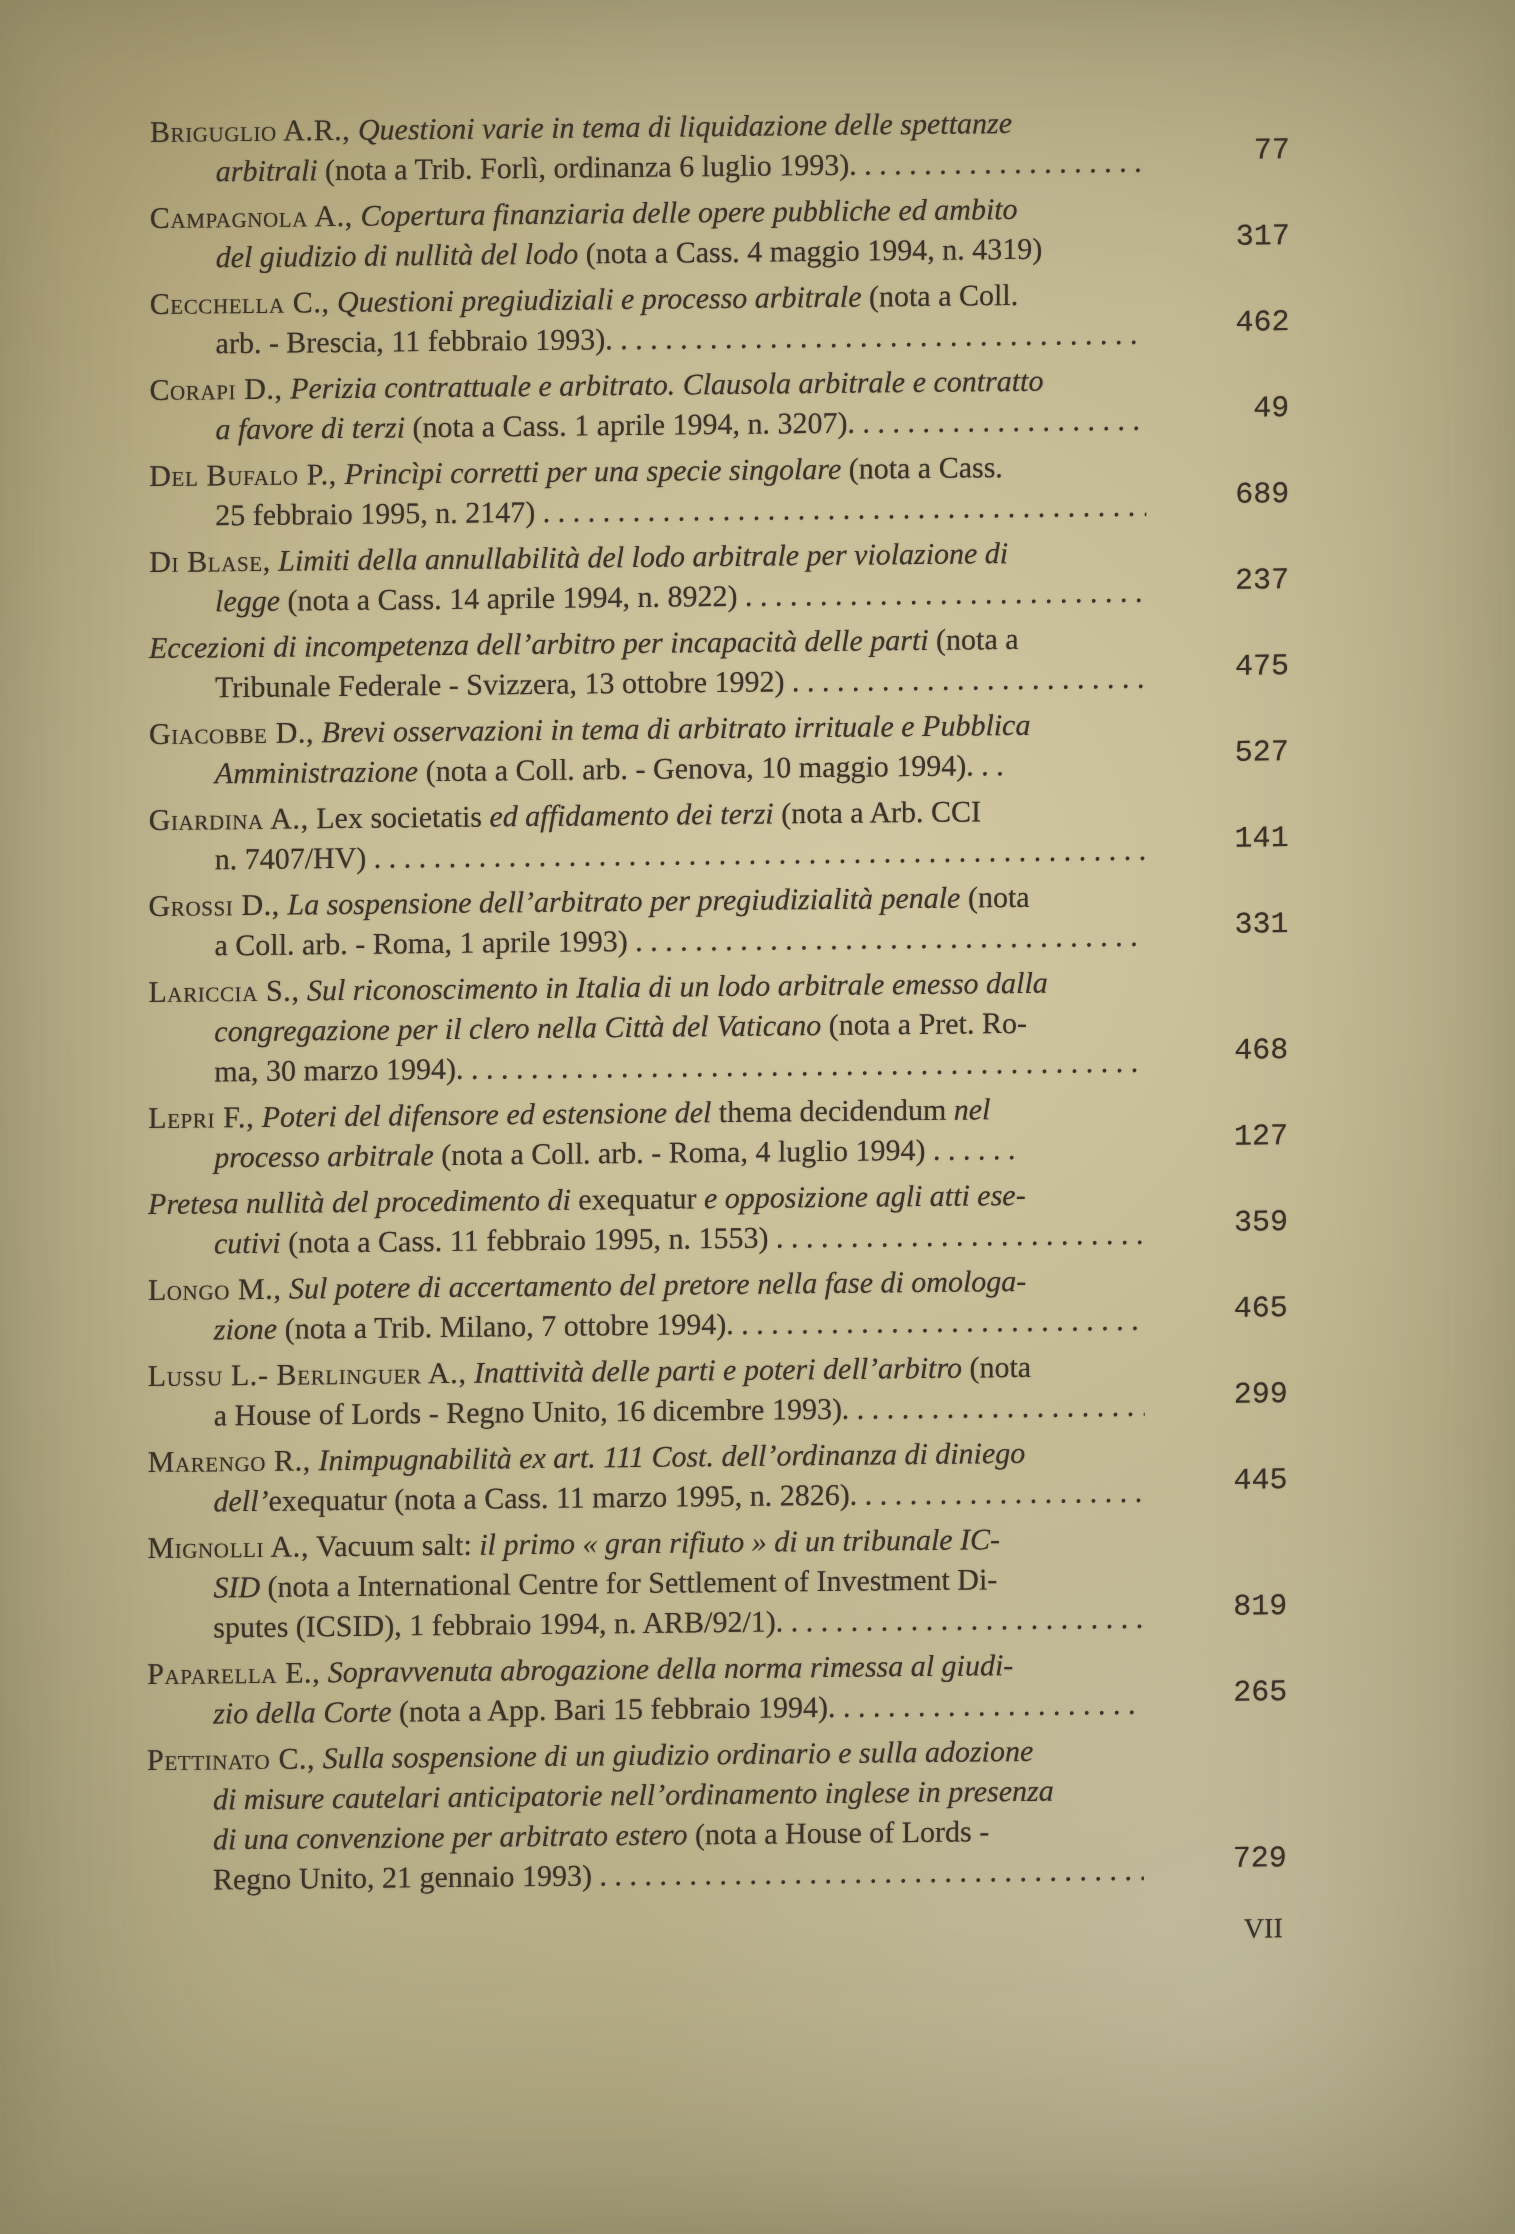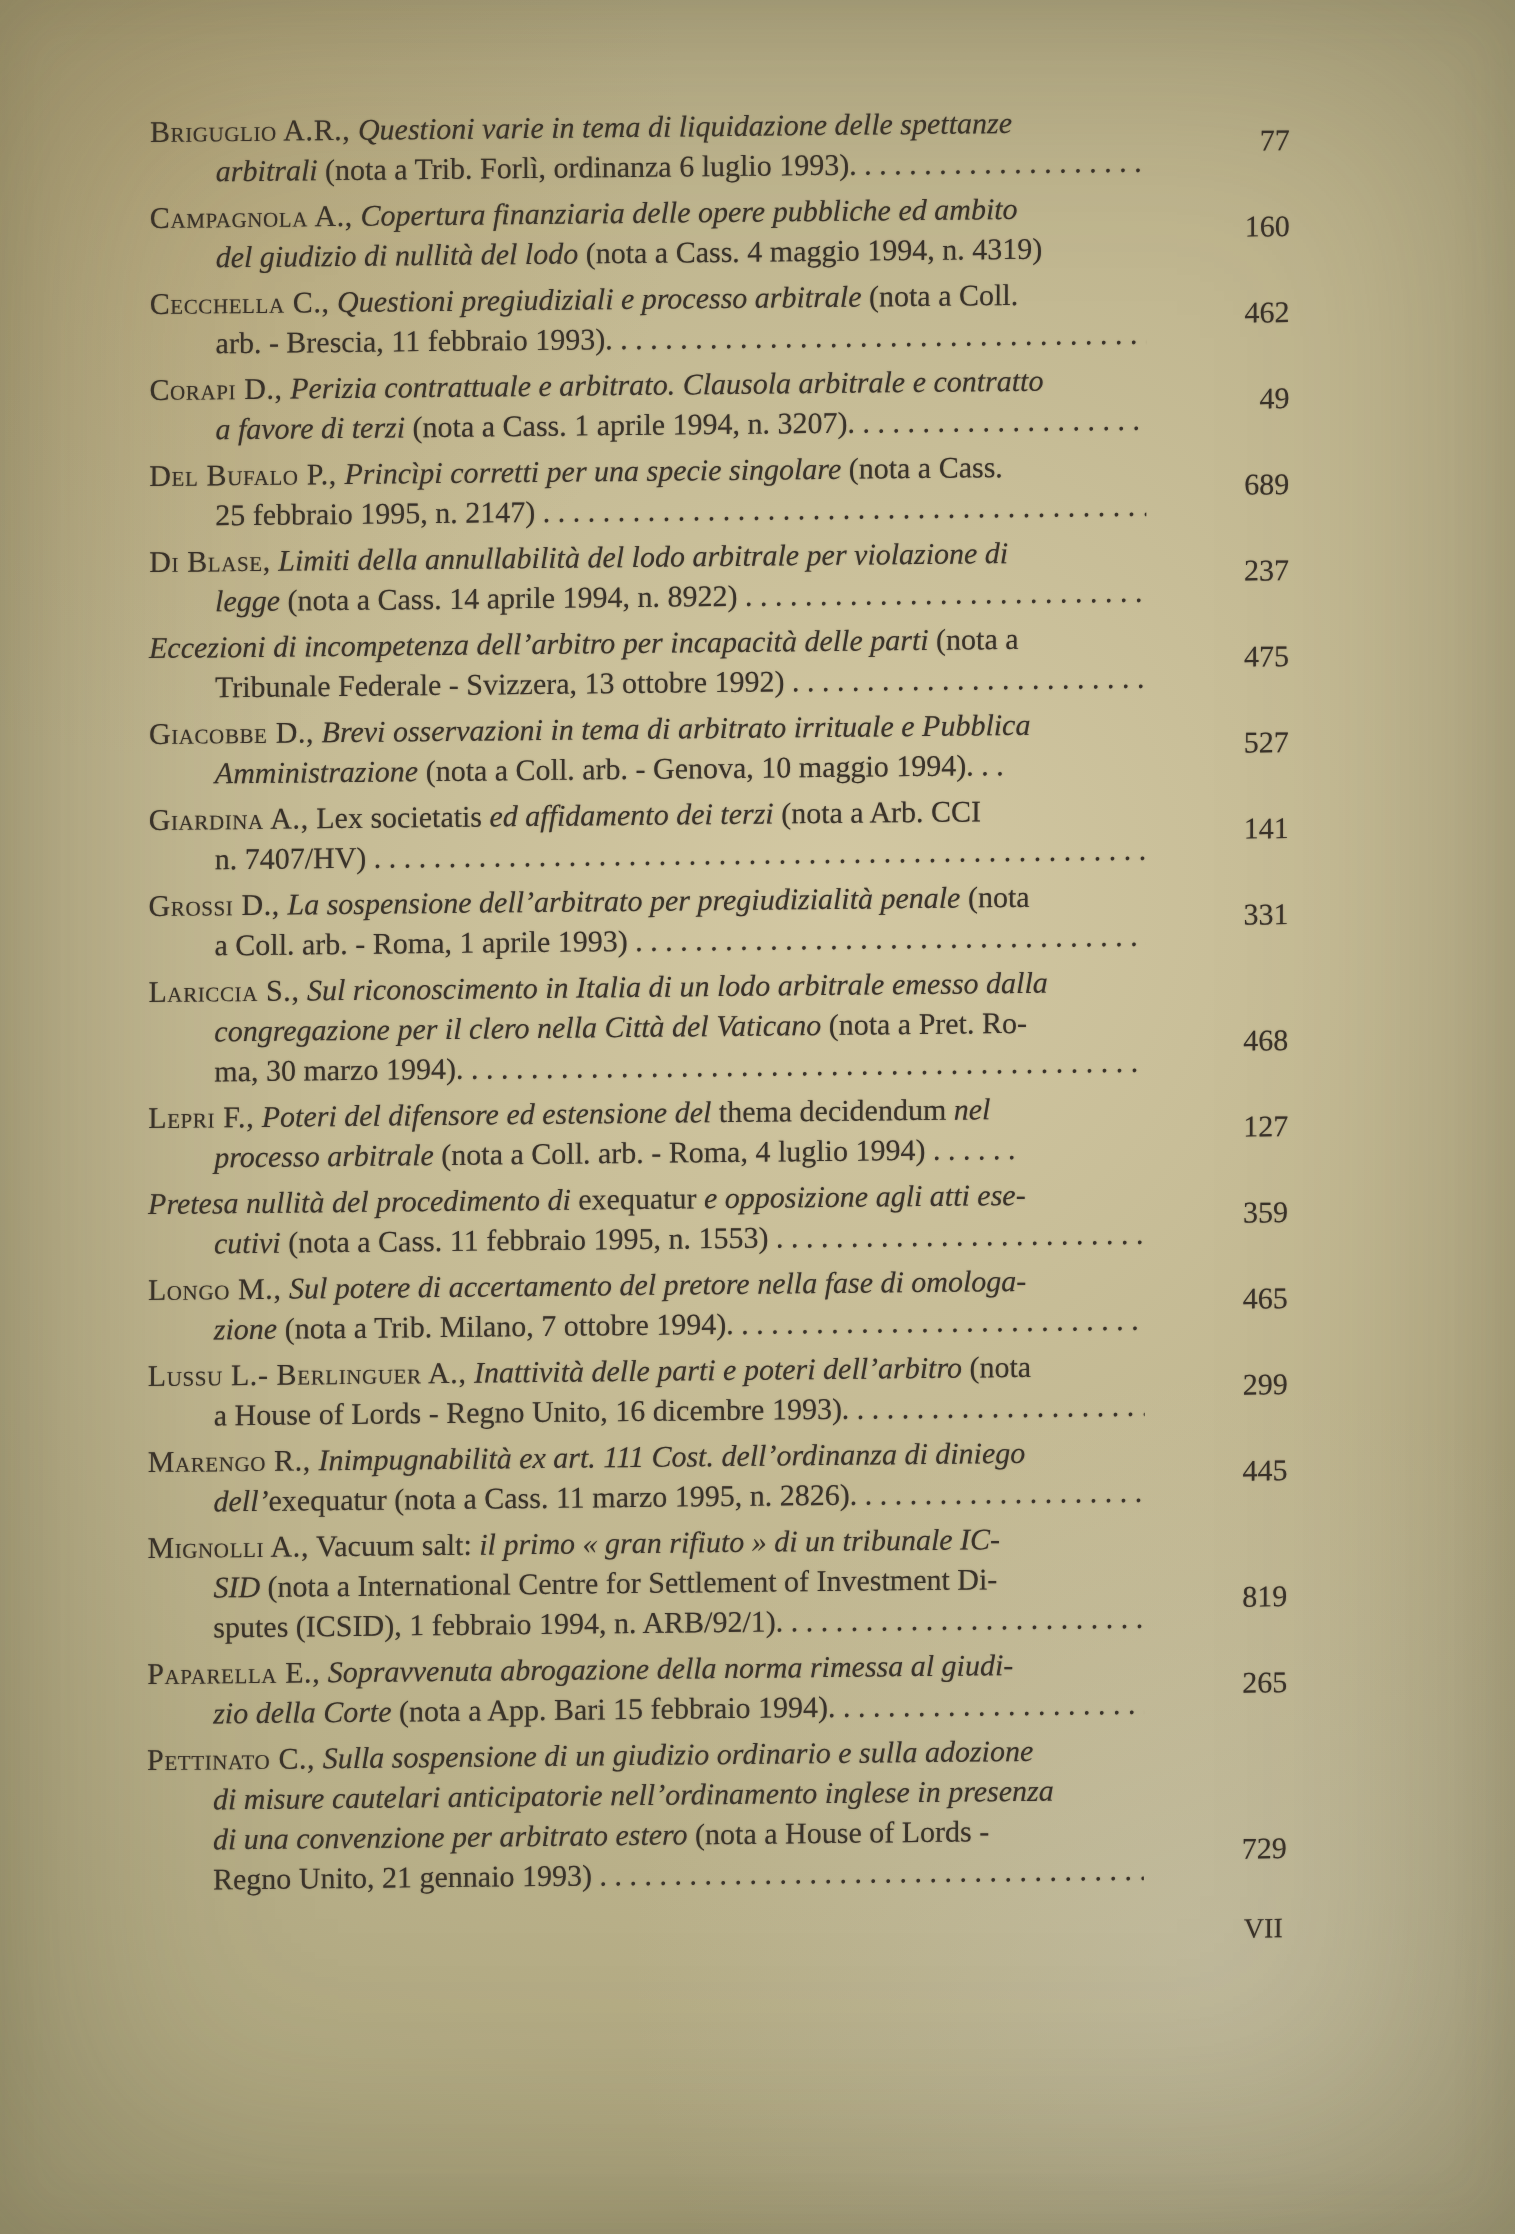--- a/index.html
+++ b/index.html
@@ -34,38 +34,38 @@
   .line.last { display: flex; align-items: baseline; }
   .cont { padding-left: 66px; }
   .seg-a { font-variant: small-caps; letter-spacing: 0.6px; }
   .seg-i { font-style: italic; }
   .seg-r { font-style: normal; }
   .seg-d {
     flex: 1 1 0; min-width: 0; overflow: hidden;
     letter-spacing: 7.5px; margin-right: 88px;
   }
   .seg-ds { letter-spacing: 7.5px; }
-  .pagenum { position: absolute; right: 0; bottom: 20px; }
+  .pagenum { position: absolute; right: 0; bottom: 10px; font-family: Liberation Mono, monospace; }
   .folio { text-align: right; margin-top: 20px; font-size: 28px; padding-right: 4px; }
 </style>
 </head>
 <body>
 
 <div class="photo">
   <div class="textblock">
     <div id="toc">
         <div class="entry">
           <div class="line"><span class="seg-a">Briguglio A.R.,</span><span class="seg-i"> Questioni varie in tema di liquidazione delle spettanze</span></div>
           <div class="line cont last"><span class="seg-i">arbitrali </span><span class="seg-r">(nota a Trib. Forlì, ordinanza 6 luglio 1993)</span><span class="seg-d">................................................................................</span></div>
           <span class="pagenum">77</span>
         </div>
         <div class="entry">
           <div class="line"><span class="seg-a">Campagnola A.,</span><span class="seg-i"> Copertura finanziaria delle opere pubbliche ed ambito</span></div>
           <div class="line cont last"><span class="seg-i">del giudizio di nullità del lodo </span><span class="seg-r">(nota a Cass. 4 maggio 1994, n. 4319)</span></div>
-          <span class="pagenum">160</span>
+          <span class="pagenum">317</span>
         </div>
         <div class="entry">
           <div class="line"><span class="seg-a">Cecchella C.,</span><span class="seg-i"> Questioni pregiudiziali e processo arbitrale </span><span class="seg-r">(nota a Coll.</span></div>
           <div class="line cont last"><span class="seg-r">arb. - Brescia, 11 febbraio 1993)</span><span class="seg-d">................................................................................</span></div>
           <span class="pagenum">462</span>
         </div>
         <div class="entry">
           <div class="line"><span class="seg-a">Corapi D.,</span><span class="seg-i"> Perizia contrattuale e arbitrato. Clausola arbitrale e contratto</span></div>
           <div class="line cont last"><span class="seg-i">a favore di terzi </span><span class="seg-r">(nota a Cass. 1 aprile 1994, n. 3207)</span><span class="seg-d">................................................................................</span></div>
           <span class="pagenum">49</span>

